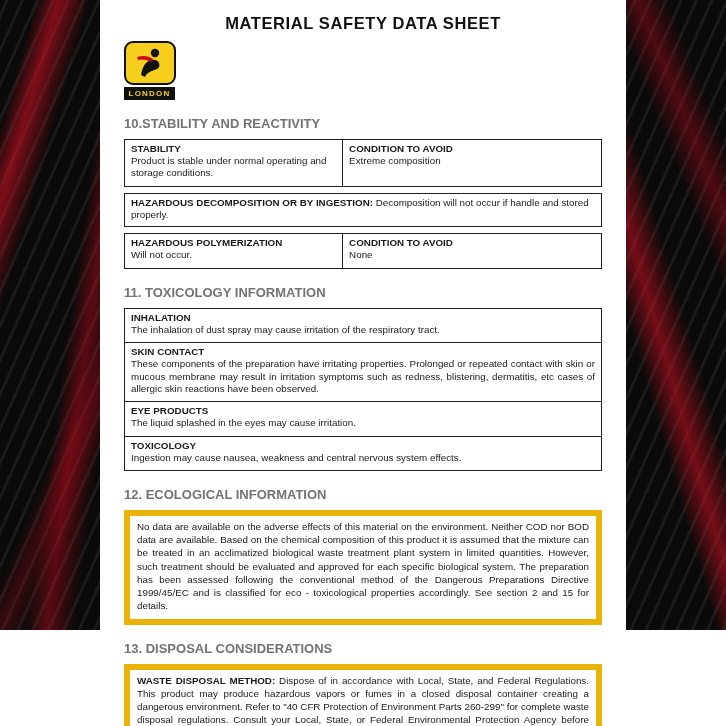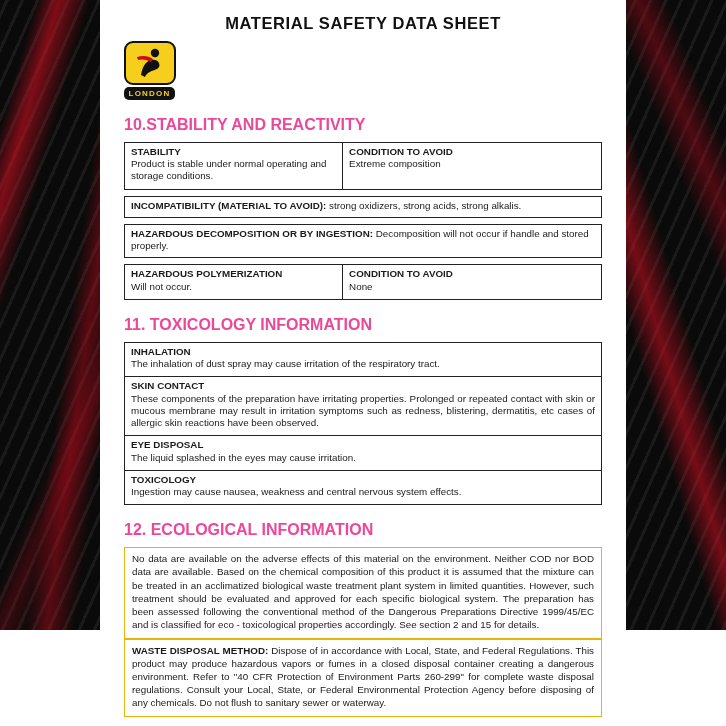--- a/index.html
+++ b/index.html
@@ -30,43 +30,43 @@
     font-size:16.5px;font-weight:bold;letter-spacing:.6px;color:#111;
   }
   .logo{width:54px;margin-top:8px;}
   .logo-box{
     width:48px;height:40px;background:#f5cf1b;border:2.5px solid #111;
     border-radius:9px;display:flex;align-items:center;justify-content:center;
   }
   .logo-band{
     width:51px;margin-top:2px;background:#111;color:#f5cf1b;
     font-size:8px;font-weight:bold;letter-spacing:1.2px;text-align:center;
-    padding:2px 0;border-radius:5px;
+    padding:2px 0;border-radius:0;
   }
   h2.sec{
-    font-size:16px;font-weight:bold;color:#ec4899;
+    font-size:13px;font-weight:bold;color:#737373;
     margin:16px 0 8px 0;
   }
   .tbl{width:100%;border-collapse:collapse;table-layout:fixed;}
   .tbl td{
     border:1px solid #222;vertical-align:top;
     padding:3px 6px 6px 6px;
     font-size:9.8px;line-height:1.25;
   }
   .tbl td.colL{width:43%;}
   .cell-title{font-weight:bold;display:block;font-size:9.8px;}
   .box{
     border:1px solid #222;margin-top:6px;
     padding:3px 6px 5px 6px;font-size:9.8px;line-height:1.25;
   }
   .box .lbl{font-weight:bold;}
   .mt6{margin-top:6px;}
   .justify{text-align:justify;}
   .para-box{
-    border:1px solid #eab308;padding:4px 7px 6px 7px;
+    border:6px solid #eab308;padding:4px 7px 6px 7px;
     font-size:9.8px;line-height:1.35;text-align:justify;
   }
   .gap-13{margin-top:34px;}
 </style>
 </head>
 <body>
 
 <div class="scene">
   <div class="page">
 
@@ -93,23 +93,20 @@
           <span>Product is stable under normal operating and storage conditions.</span>
         </td>
         <td>
           <span class="cell-title">CONDITION TO AVOID</span>
           <span>Extreme composition</span>
         </td>
       </tr>
     </tbody>
       </table>
 
-    <div class="box">
-      <span class="lbl">INCOMPATIBILITY (MATERIAL TO AVOID):</span><span> strong oxidizers, strong acids, strong alkalis.</span>
-    </div>
 
     <div class="box">
       <span class="lbl">HAZARDOUS DECOMPOSITION OR BY INGESTION:</span><span> Decomposition will not occur if handle and stored properly.</span>
     </div>
 
     <table class="tbl mt6">
       <tbody>
           <tr>
         <td class="colL">
           <span class="cell-title">HAZARDOUS POLYMERIZATION</span>
@@ -134,36 +131,37 @@
         </td>
       </tr>
       <tr>
         <td class="justify">
           <span class="cell-title">SKIN CONTACT</span>
           <span>These components of the preparation have irritating properties. Prolonged or repeated contact with skin or mucous membrane may result in irritation symptoms such as redness, blistering, dermatitis, etc cases of allergic skin reactions have been observed.</span>
         </td>
       </tr>
       <tr>
         <td>
-          <span class="cell-title">EYE DISPOSAL</span>
+          <span class="cell-title">EYE PRODUCTS</span>
           <span>The liquid splashed in the eyes may cause irritation.</span>
         </td>
       </tr>
       <tr>
         <td>
           <span class="cell-title">TOXICOLOGY</span>
           <span>Ingestion may cause nausea, weakness and central nervous system effects.</span>
         </td>
       </tr>
     </tbody>
       </table>
 
     <h2 class="sec">12. ECOLOGICAL INFORMATION</h2>
 
     <div class="para-box">No data are available on the adverse effects of this material on the environment. Neither COD nor BOD data are available. Based on the chemical composition of this product it is assumed that the mixture can be treated in an acclimatized biological waste treatment plant system in limited quantities. However, such treatment should be evaluated and approved for each specific biological system. The preparation has been assessed following the conventional method of the Dangerous Preparations Directive 1999/45/EC and is classified for eco - toxicological properties accordingly. See section 2 and 15 for details.</div>
 
+    <h2 class="sec gap-13">13. DISPOSAL CONSIDERATIONS</h2>
 
     <div class="para-box">
       <span class="lbl" style="font-weight:bold">WASTE DISPOSAL METHOD:</span><span> Dispose of in accordance with Local, State, and Federal Regulations. This product may produce hazardous vapors or fumes in a closed disposal container creating a dangerous environment. Refer to "40 CFR Protection of Environment Parts 260-299" for complete waste disposal regulations. Consult your Local, State, or Federal Environmental Protection Agency before disposing of any chemicals. Do not flush to sanitary sewer or waterway.</span>
     </div>
 
   </div>
 </div>
 
 </body></html>

